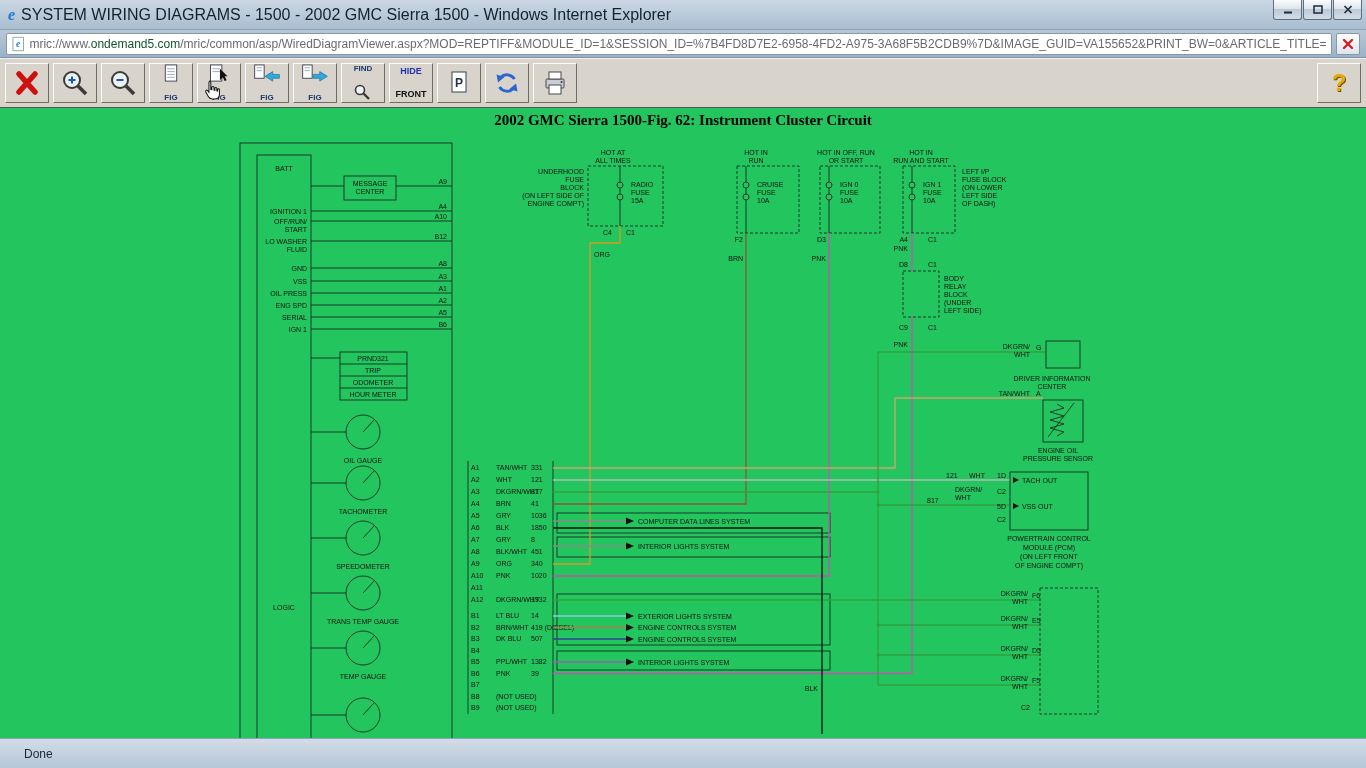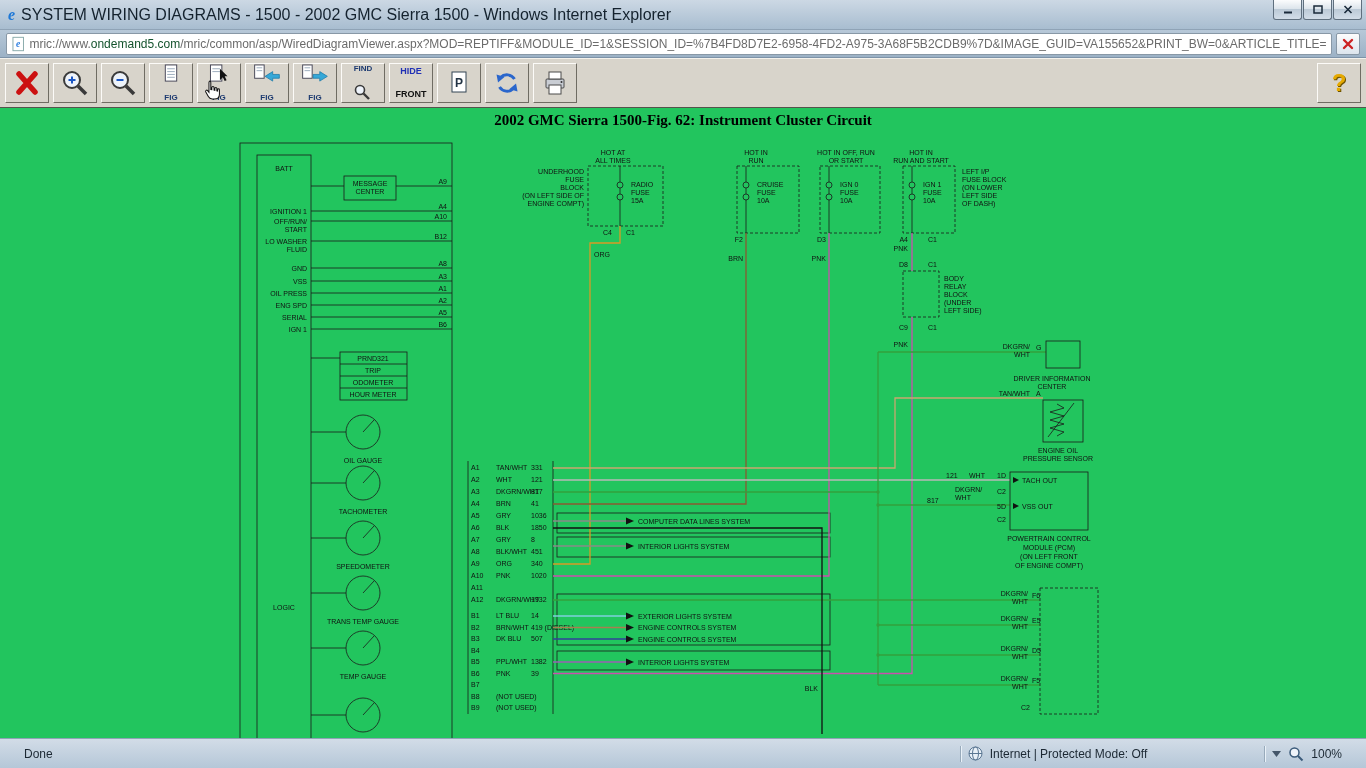--- a/index.html
+++ b/index.html
@@ -499,33 +499,15 @@
           <text x="1032" y="653" class="dt">D5</text>
           <text x="1028" y="681" class="dt" text-anchor="end">DKGRN/</text>
           <text x="1028" y="689" class="dt" text-anchor="end">WHT</text>
           <text x="1032" y="683" class="dt">F5</text>
         </g>
       </svg>
   </div>
 
   <div class="statusbar">
     <span>Done</span>
-    <div class="sb-right">
-      <span class="sb-sep"></span>
-      <svg width="15" height="15" viewBox="0 0 15 15">
-          <circle cx="7.5" cy="7.5" r="6.5" fill="#e8f0f8" stroke="#5b7793"></circle>
-          <ellipse cx="7.5" cy="7.5" rx="3" ry="6.5" fill="none" stroke="#5b7793"></ellipse>
-          <line x1="1" y1="7.5" x2="14" y2="7.5" stroke="#5b7793"></line>
-        </svg>
-      <span class="zone-text">Internet | Protected Mode: Off</span>
-      <span class="sb-sep"></span>
-      <svg width="9" height="6" viewBox="0 0 9 6">
-          <polygon points="0,0 9,0 4.5,6" fill="#44566a"></polygon>
-        </svg>
-      <svg width="16" height="16" viewBox="0 0 16 16">
-          <circle cx="6.5" cy="6.5" r="4.5" fill="#eef3fa" stroke="#3a5a7a" stroke-width="1.5"></circle>
-          <line x1="10" y1="10" x2="14.5" y2="14.5" stroke="#3a5a7a" stroke-width="2"></line>
-        </svg>
-      <span>100%</span>
-    </div>
   </div>
 
 </div>
 
 </body></html>

